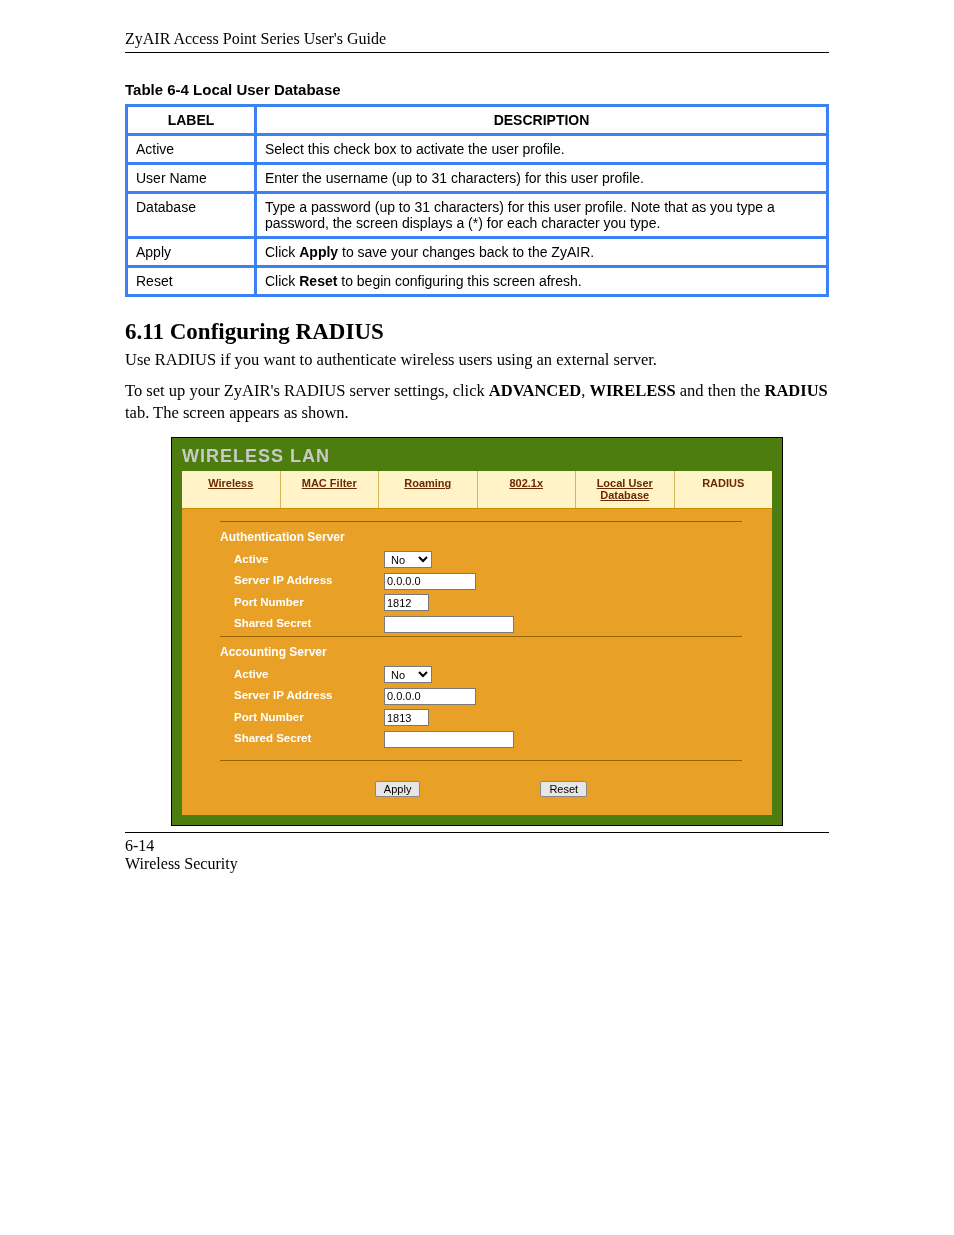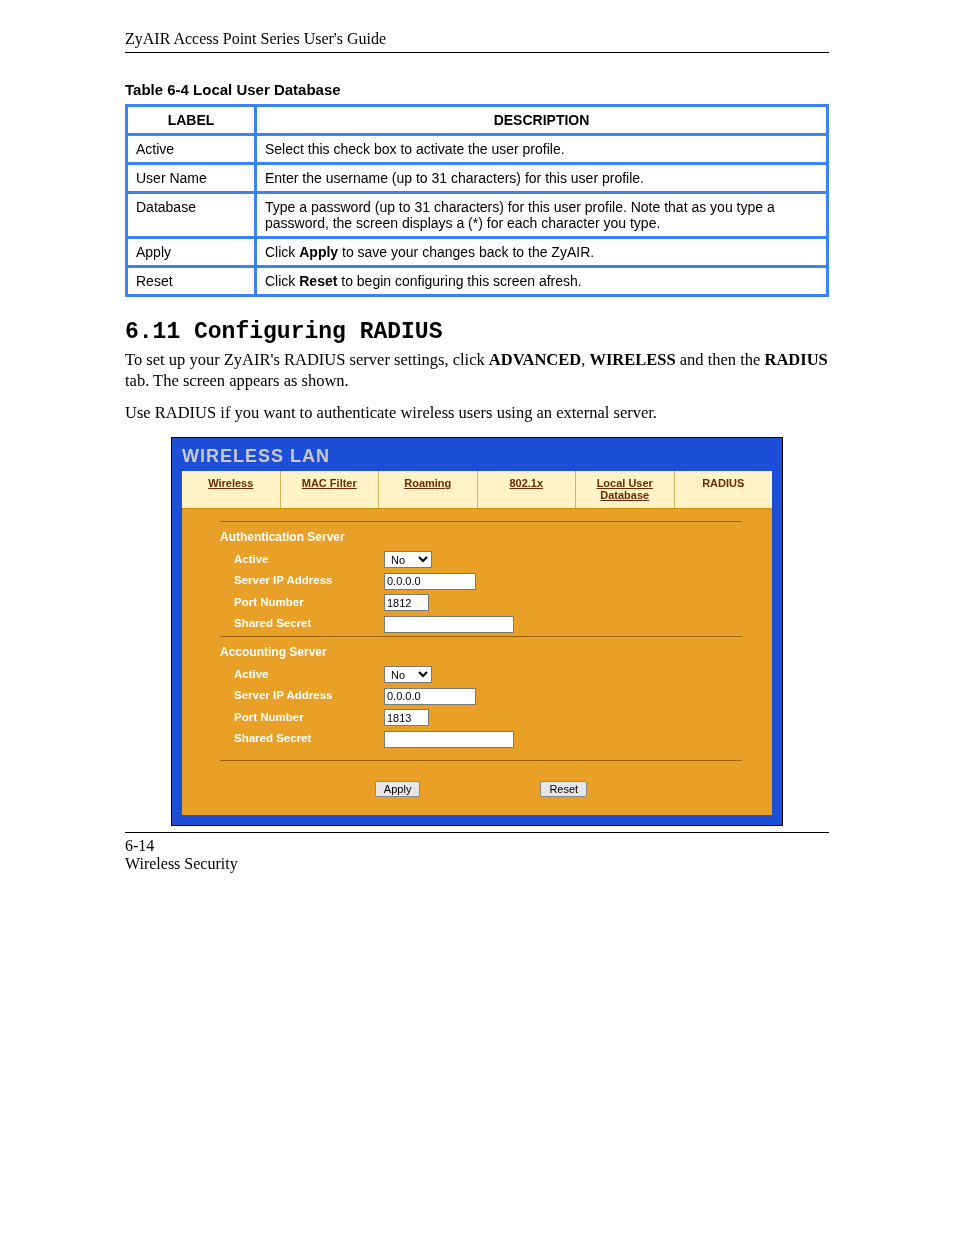--- a/index.html
+++ b/index.html
@@ -43,32 +43,32 @@
     vertical-align: top;
     text-align: left;
   }
   table.label-desc th {
     text-align: center;
     font-weight: bold;
   }
   table.label-desc td:first-child { width: 110px; }
 
   h2.section {
-    font-family: Liberation Mono, monospace;
+    font-family: Liberation Serif, serif;
     font-weight: bold;
     font-size: 23px;
     margin: 22px 0 4px 0;
   }
 
   
   .screenshot {
     width: 610px;
     margin: 14px auto 6px auto;
     border: 1px solid #000;
-    background: #1d4ed8;
+    background: #4d7c0f;
     font-family: Arial, Helvetica, sans-serif;
   }
   .wlan-title {
     color: #c9c9c9;
     font-weight: bold;
     font-size: 18px;
     letter-spacing: 1px;
     padding: 8px 10px 4px 10px;
   }
   .orange-panel {
@@ -211,24 +211,24 @@
         <td><span>Click </span><b>Apply</b><span> to save your changes back to the ZyAIR.</span></td>
       </tr>
       <tr>
         <td>Reset</td>
         <td><span>Click </span><b>Reset</b><span> to begin configuring this screen afresh.</span></td>
       </tr>
     </tbody>
   </table>
 
   <h2 class="section">6.11  Configuring RADIUS</h2>
+  <p class="para" style="margin-top:2px">Use RADIUS if you want to authenticate wireless users using an external server.</p>
   <p class="para">
     <span>To set up your ZyAIR's RADIUS server settings, click </span><b>ADVANCED</b><span>, </span><b>WIRELESS</b><span> and then the </span><b>RADIUS</b><span> tab. The screen appears as shown.</span>
   </p>
-  <p class="para" style="margin-top:2px">Use RADIUS if you want to authenticate wireless users using an external server.</p>
 
   <div class="screenshot">
     <div class="wlan-title">WIRELESS LAN</div>
     <div class="orange-panel">
       <div class="tab-strip">
         <div class="tab">Wireless</div>
         <div class="tab">MAC Filter</div>
         <div class="tab">Roaming</div>
         <div class="tab">802.1x</div>
         <div class="tab">Local User Database</div>

